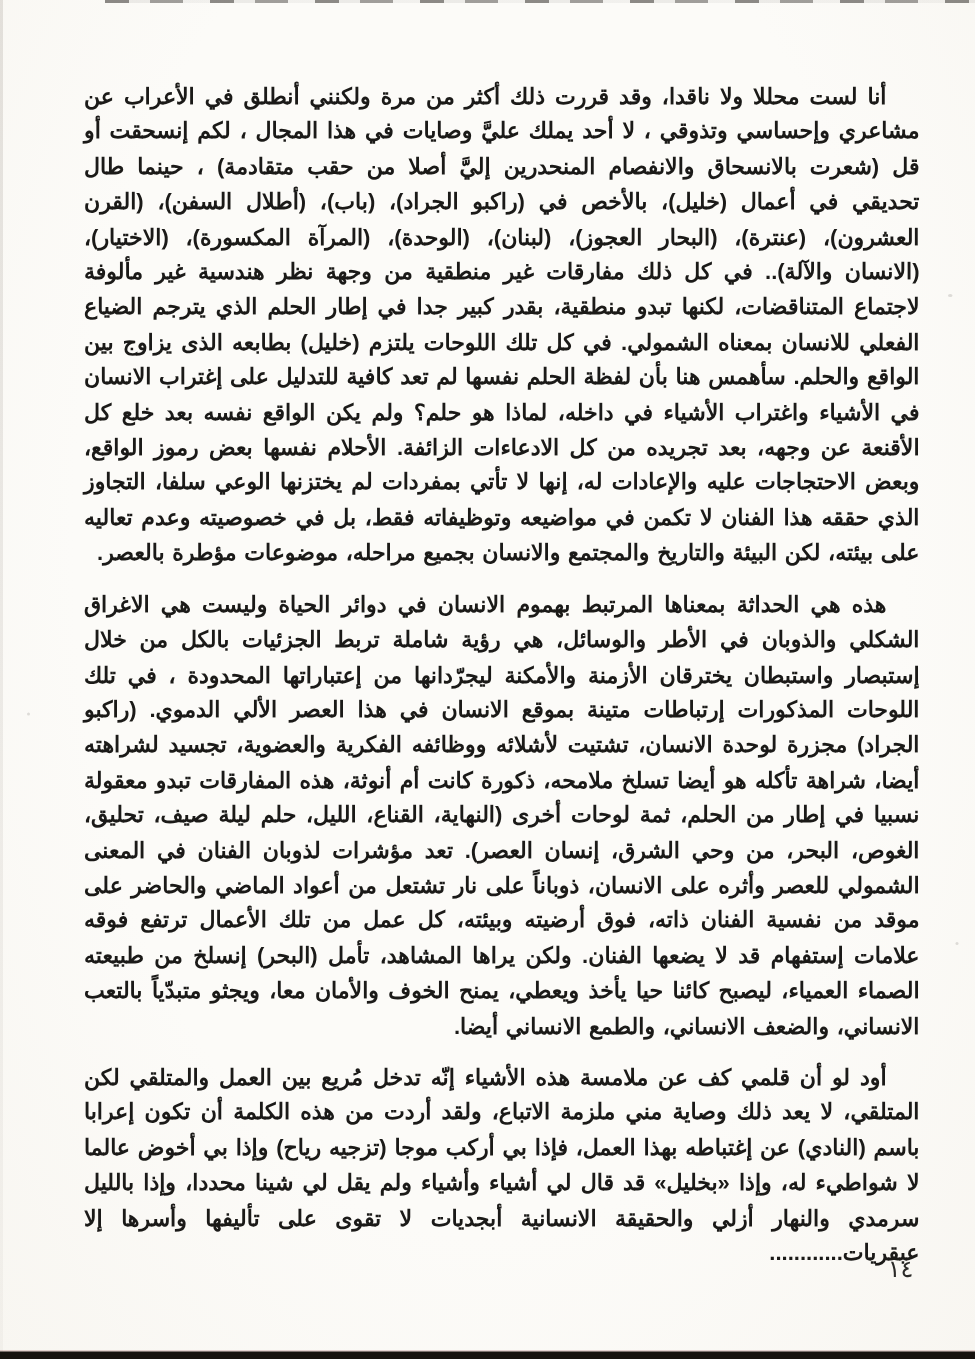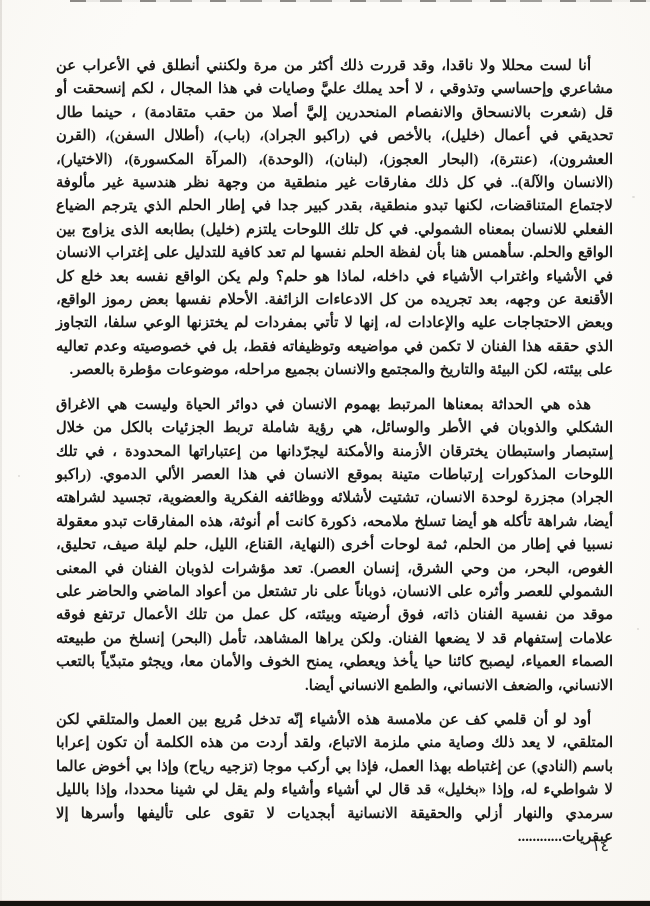--- a/index.html
+++ b/index.html
@@ -8,21 +8,21 @@
     background: #e8e8e8;
   }
   .page {
     position: relative;
     width: 650px;
     height: 906px;
     margin: 0 auto;
     background:
       radial-gradient(ellipse at 50% 40%, #fcfbf8 60%, #f8f6f1 100%);
     overflow: hidden;
-    font-family: Liberation Serif, serif;
+    font-family: Liberation Sans, sans-serif;
   }
   
   .edge-top {
     position: absolute;
     top: 0; left: 70px; right: 0;
     height: 2px;
     background: repeating-linear-gradient(90deg,
       rgba(48,44,40,0.55) 0 16px,
       rgba(48,44,40,0.08) 16px 30px,
       rgba(48,44,40,0.45) 30px 52px,

